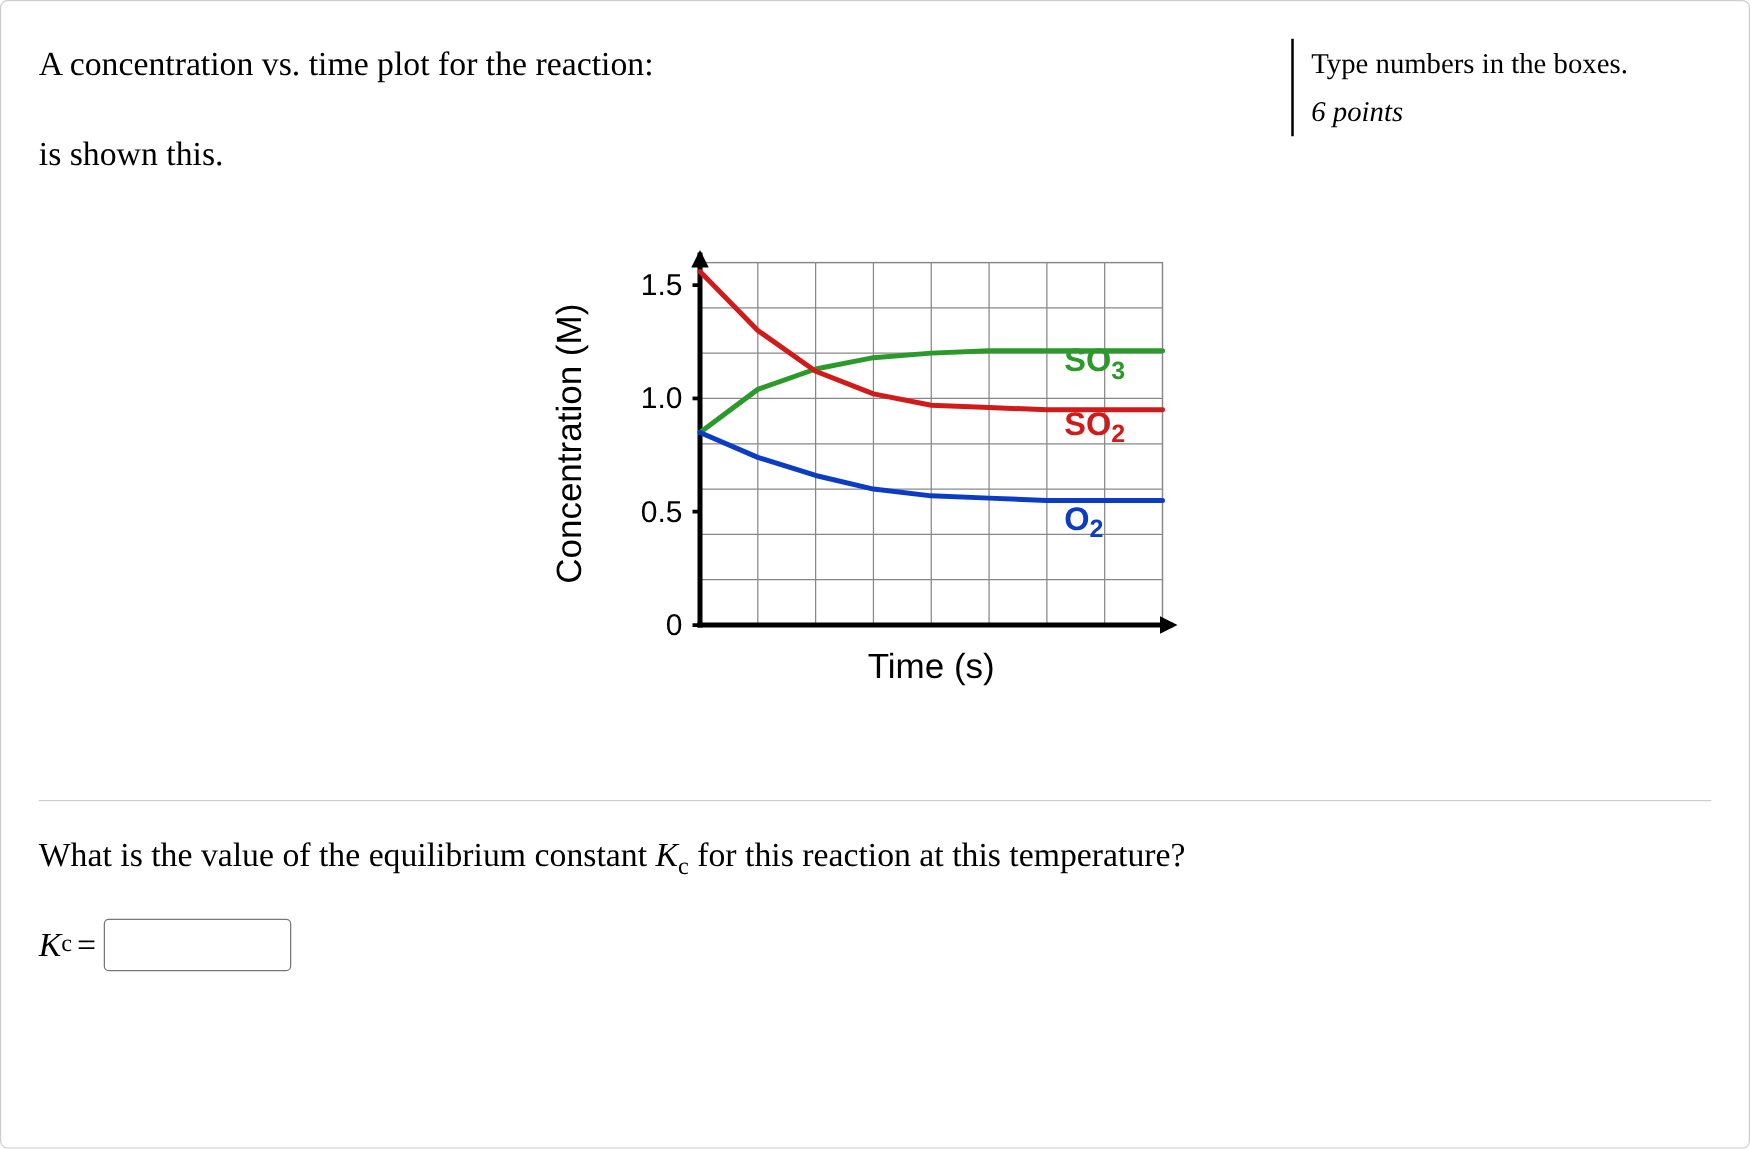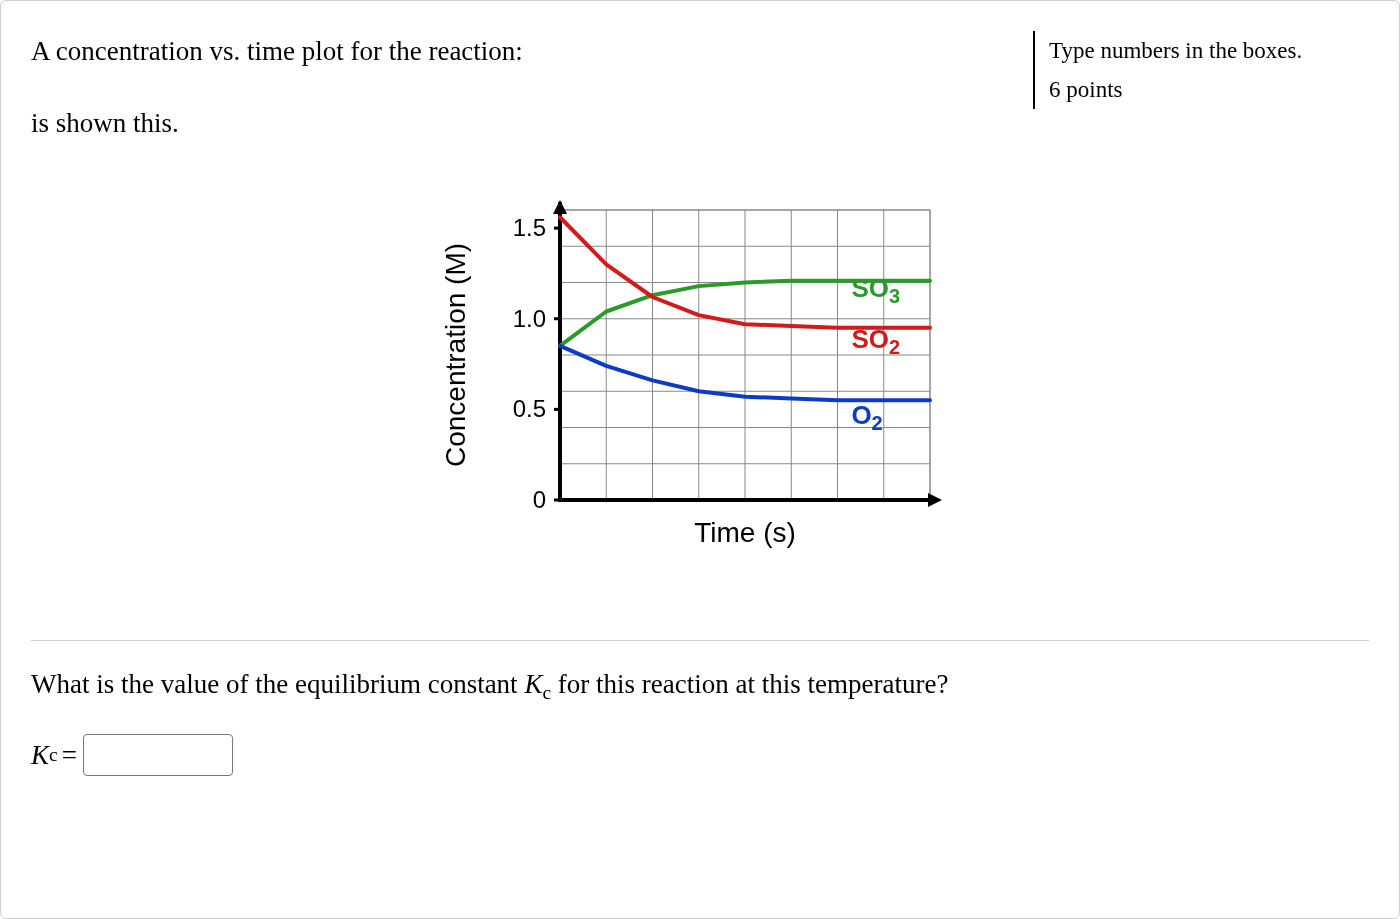--- a/index.html
+++ b/index.html
@@ -33,21 +33,21 @@
   }
   .side-col {
     flex: 0 0 320px;
     border-left: 2px solid #000;
     padding-left: 14px;
     font-size: 23px;
     line-height: 1.7;
     margin-left: 44px;
   }
   .side-instr { }
-  .side-points { }
+  .side-points { font-style: italic; }
   .formula-row {
     font-size: 27px;
     margin-top: 6px;
   }
   sub { font-size: 0.72em; }
   .eq-arrows {
     display: inline-block;
     position: relative;
     width: 32px;
     vertical-align: baseline;

